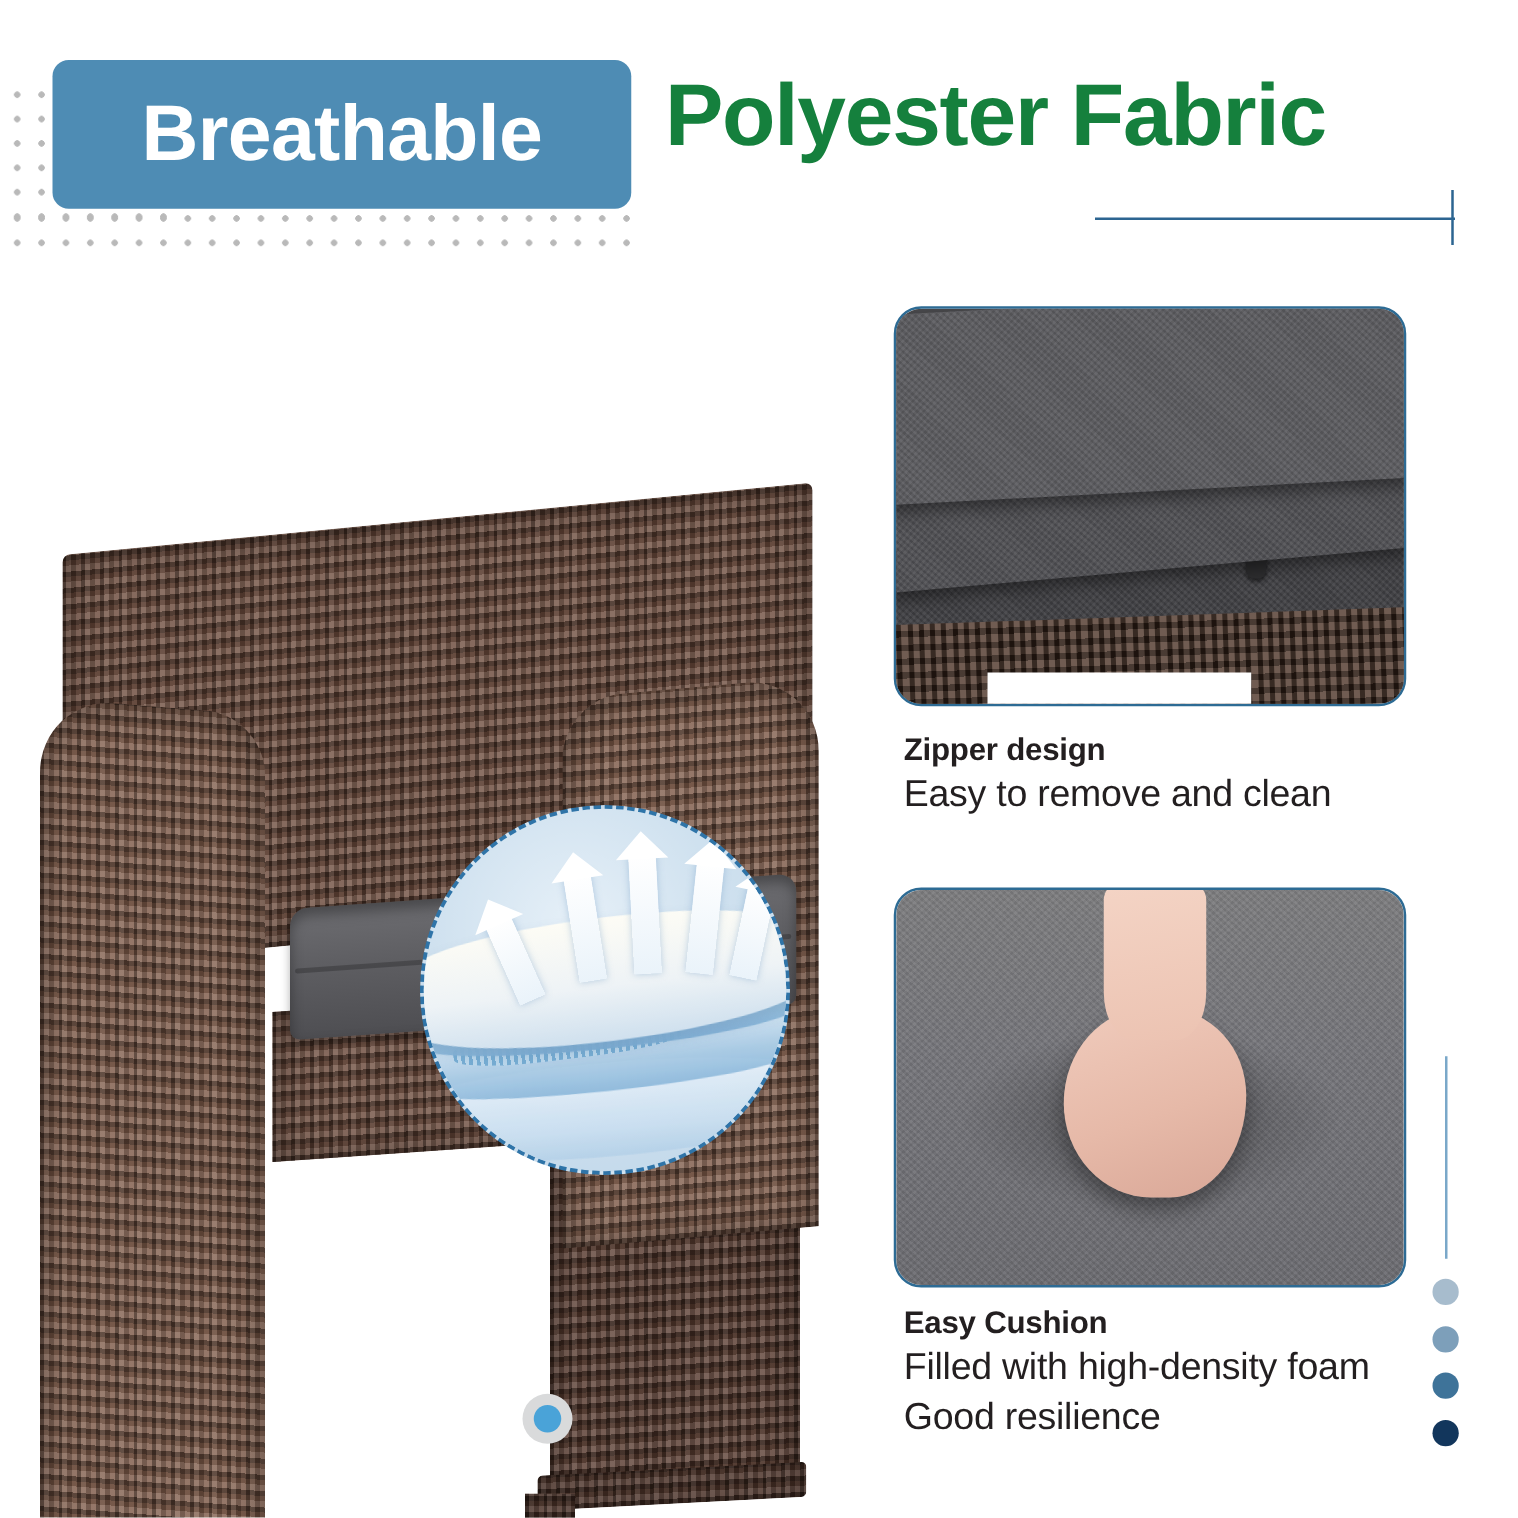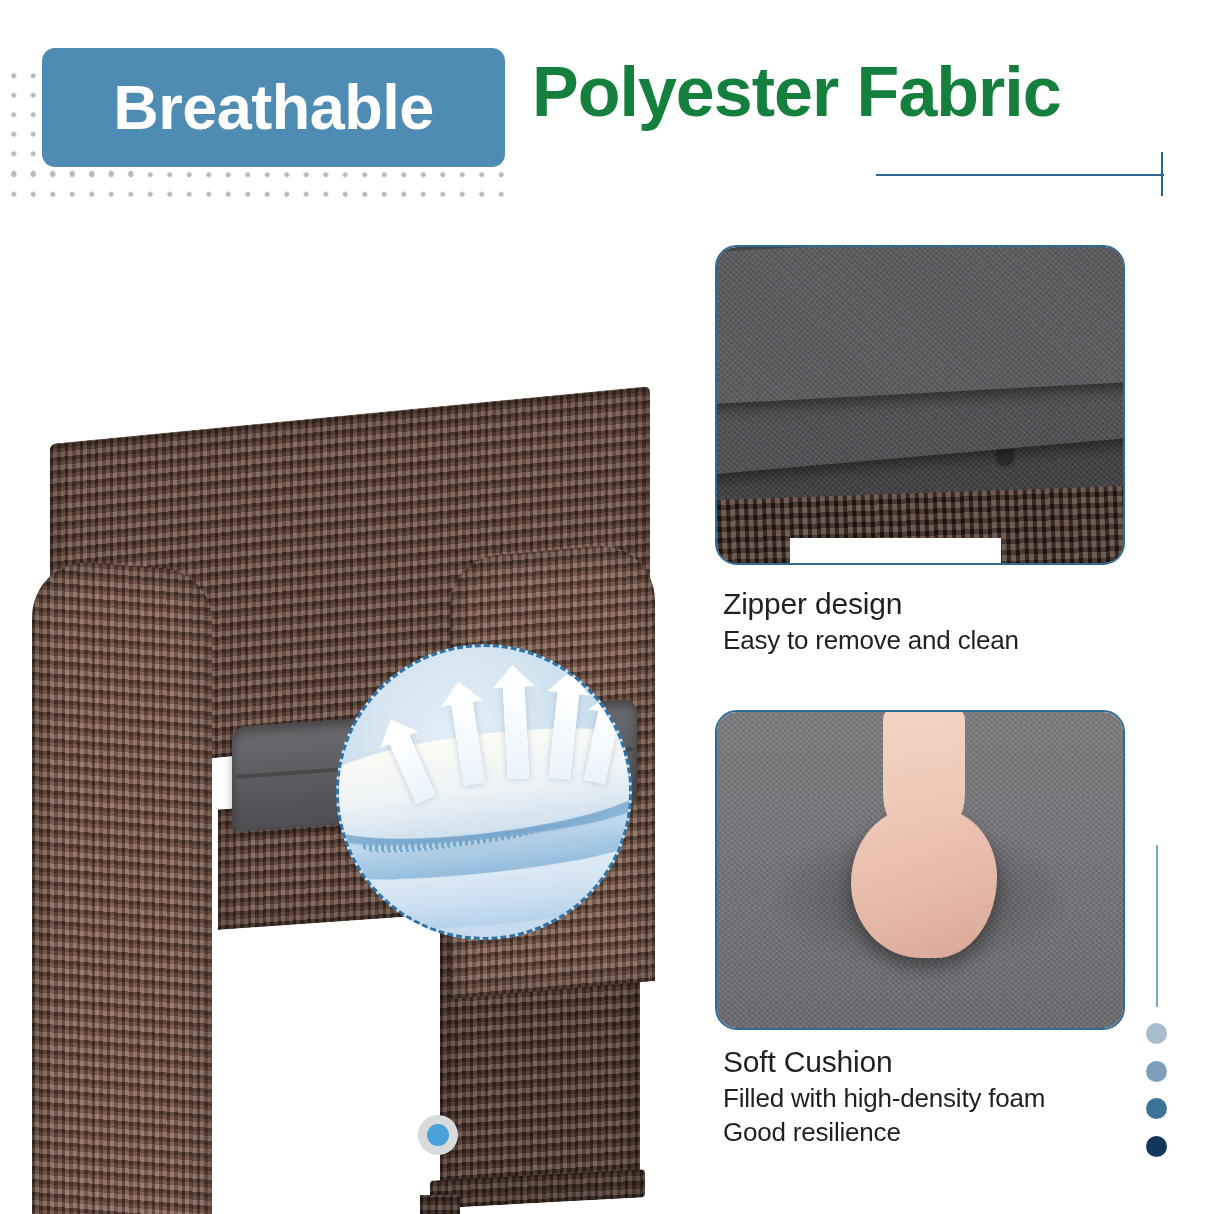--- a/index.html
+++ b/index.html
@@ -227,22 +227,22 @@
     box-shadow:0 10px 18px rgba(0,0,0,.35);
   }
   .wrist{
     position:absolute;left:41%;top:-2%;width:20%;height:40%;
     background:linear-gradient(170deg,#f4d4c5 0%,#ecc3b2 100%);
     border-radius:14px 14px 30% 30%;
   }
 
   
   .caption{position:absolute;color:#231f20;}
-  .cap-title{font-size:30px;font-weight:normal;line-height:1.25;letter-spacing:-0.2px;}
-  .cap-line{font-size:26px;font-weight:normal;line-height:1.33;letter-spacing:-0.2px;}
+  .cap-title{font-size:25px;font-weight:bold;line-height:1.25;letter-spacing:-0.2px;}
+  .cap-line{font-size:30px;font-weight:normal;line-height:1.33;letter-spacing:-0.2px;}
   .cap-zipper{left:723px;top:585px;width:470px;}
   .cap-cushion{left:723px;top:1043px;width:470px;}
 
   
   .vline{
     position:absolute;left:1156px;top:845px;width:0;height:162px;
     border-left:2px solid #7aa8c9;
   }
   .rdot{position:absolute;left:1146px;width:21px;height:21px;border-radius:50%;}
 </style>
@@ -311,21 +311,21 @@
   </div>
 
   <div class="card card-cushion" style="border-color: rgb(45, 107, 148);">
     <div class="photo-cush">
       <div class="fist"></div>
       <div class="wrist"></div>
     </div>
   </div>
 
   <div class="caption cap-cushion">
-    <div class="cap-title">Soft Cushion</div>
+    <div class="cap-title">Easy Cushion</div>
     <div class="cap-line">Filled with high-density foam</div>
     <div class="cap-line">Good resilience</div>
   </div>
 
   <div class="vline" style="border-left-color: rgb(122, 168, 201);"></div>
   <div class="rdot" style="background: rgb(167, 188, 205); top: 1023px;"></div>
   <div class="rdot" style="background: rgb(125, 159, 186); top: 1061px;"></div>
   <div class="rdot" style="background: rgb(62, 115, 153); top: 1098px;"></div>
   <div class="rdot" style="background: rgb(18, 54, 92); top: 1136px;"></div>
 

